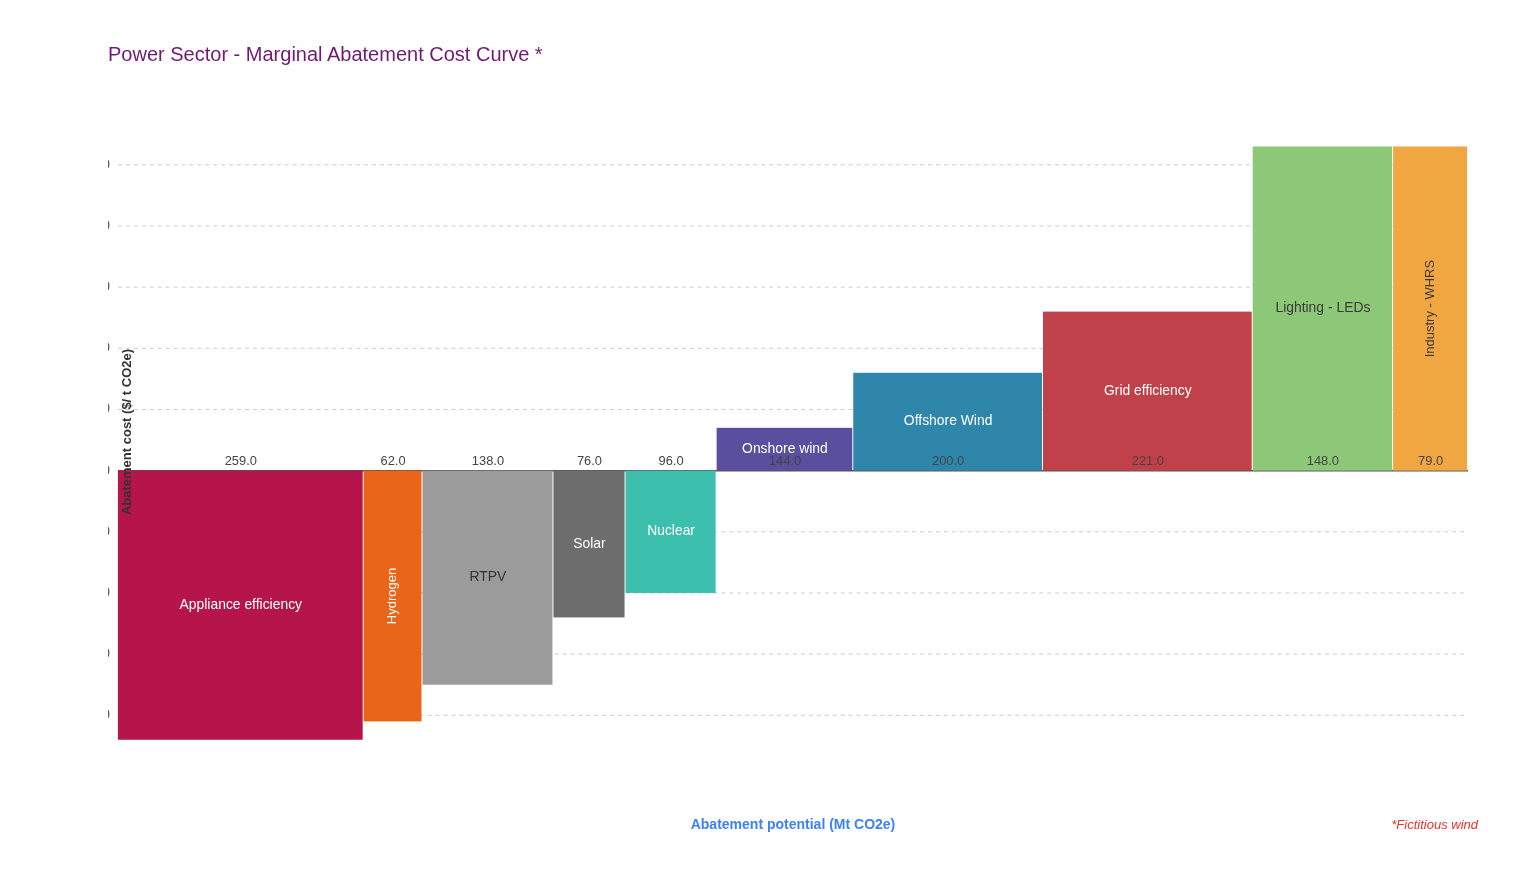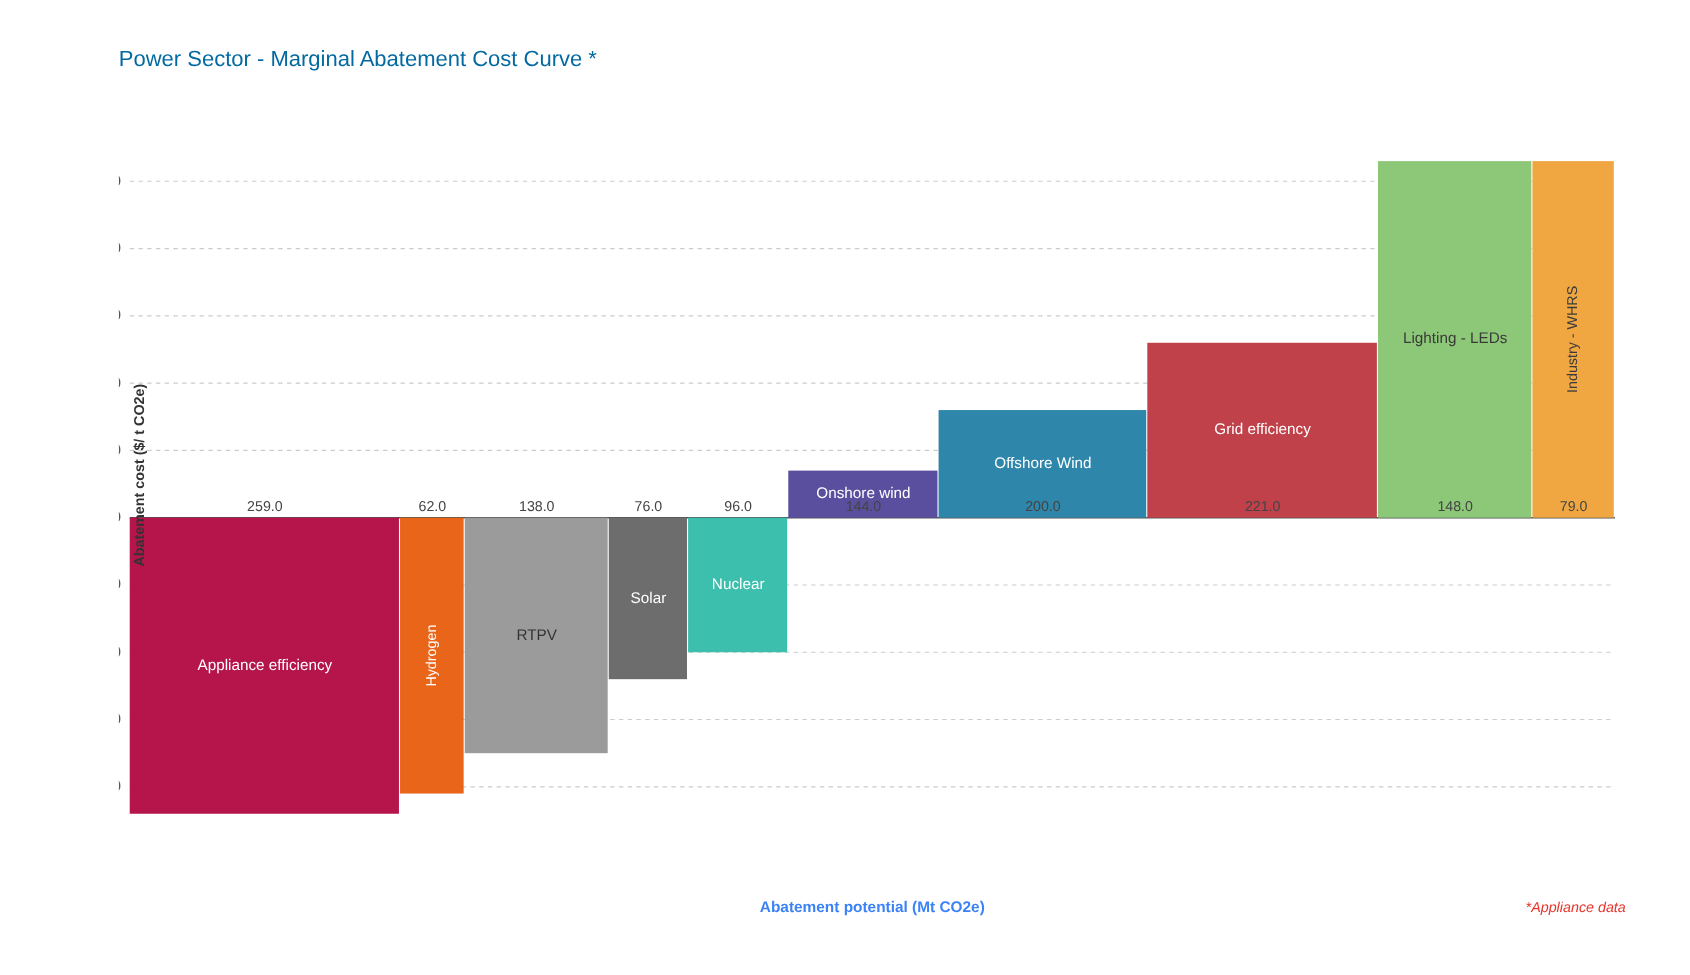--- a/index.html
+++ b/index.html
@@ -14,21 +14,21 @@
     }
     .chart-container {
       width: 1480px;
       height: 840px;
       position: relative;
       padding: 20px 30px 70px 80px;
     }
     .chart-title {
       font-size: 20px;
       font-weight: 700;
-      color: #0369a1;
+      color: #701a75;
       margin-bottom: 16px;
     }
     .chart-title span {
       font-weight: 400;
     }
     .chart-area {
       position: relative;
       width: 100%;
       height: 700px;
     }
@@ -120,15 +120,15 @@
         <text x="1047.4420238931834" y="382.6407766990291" text-anchor="middle" font-size="13" fill="#444">221.0</text>
         <text x="1047.4420238931834" y="309.126213592233" text-anchor="middle" dominant-baseline="middle" font-size="14" fill="#ffffff">Grid efficiency</text>
         <rect x="1153.0498945888967" y="64.46601941747572" width="140.4476458186929" height="324.1747572815534" fill="#8dc878"></rect>
         <text x="1223.773717498243" y="382.6407766990291" text-anchor="middle" font-size="13" fill="#444">148.0</text>
         <text x="1223.773717498243" y="226.5533980582524" text-anchor="middle" dominant-baseline="middle" font-size="14" fill="#3a3a3a">Lighting - LEDs</text>
         <rect x="1294.4975404075897" y="64.46601941747572" width="74.5024595924104" height="324.1747572815534" fill="#f0a742"></rect>
         <text x="1332.248770203795" y="382.6407766990291" text-anchor="middle" font-size="13" fill="#444">79.0</text>
         <text x="1332.248770203795" y="226.5533980582524" text-anchor="middle" dominant-baseline="middle" font-size="13" fill="#3a3a3a" transform="rotate(-90, 1332.248770203795, 226.5533980582524)">Industry - WHRS</text>
       </svg>
     <div class="axis-label-x">Abatement potential (Mt CO2e)</div>
-    <div class="fictitious-note">*Appliance data</div>
+    <div class="fictitious-note">*Fictitious wind</div>
   </div>
 </div>
 
 </body></html>

